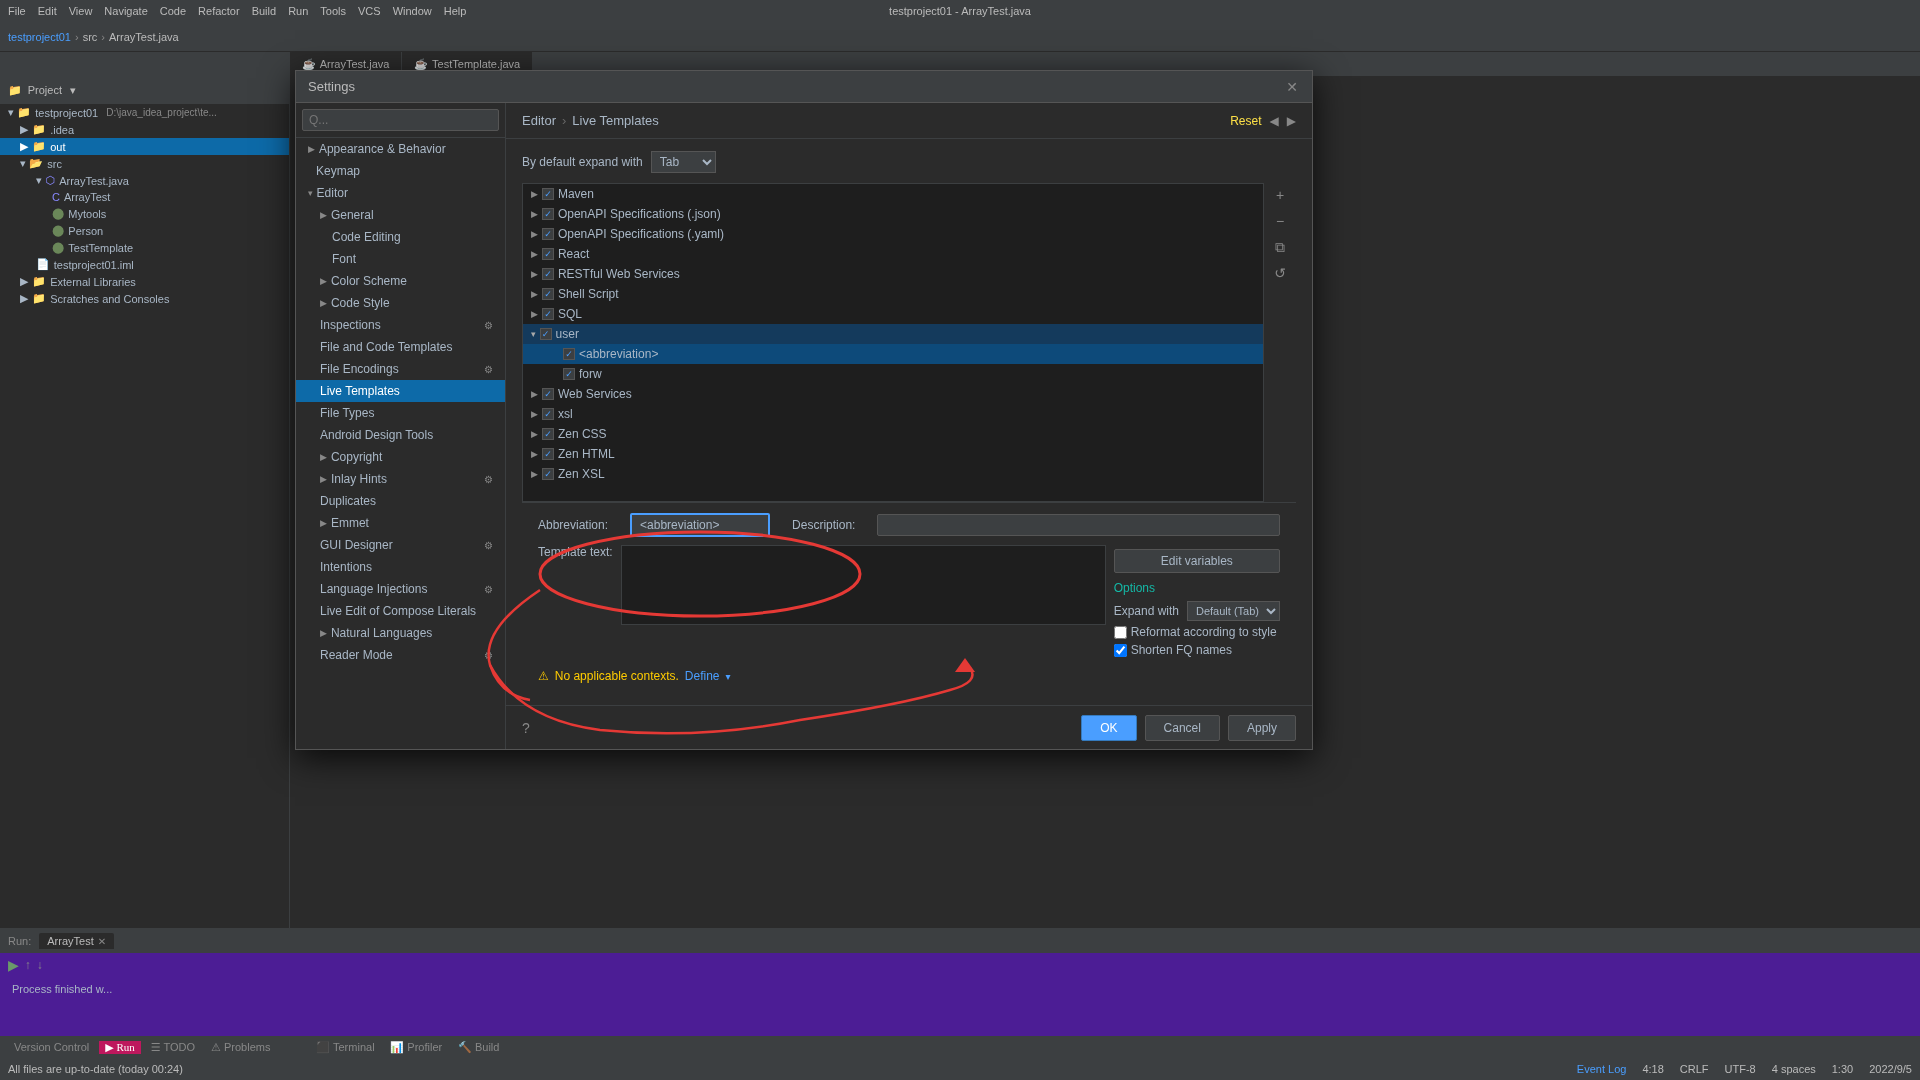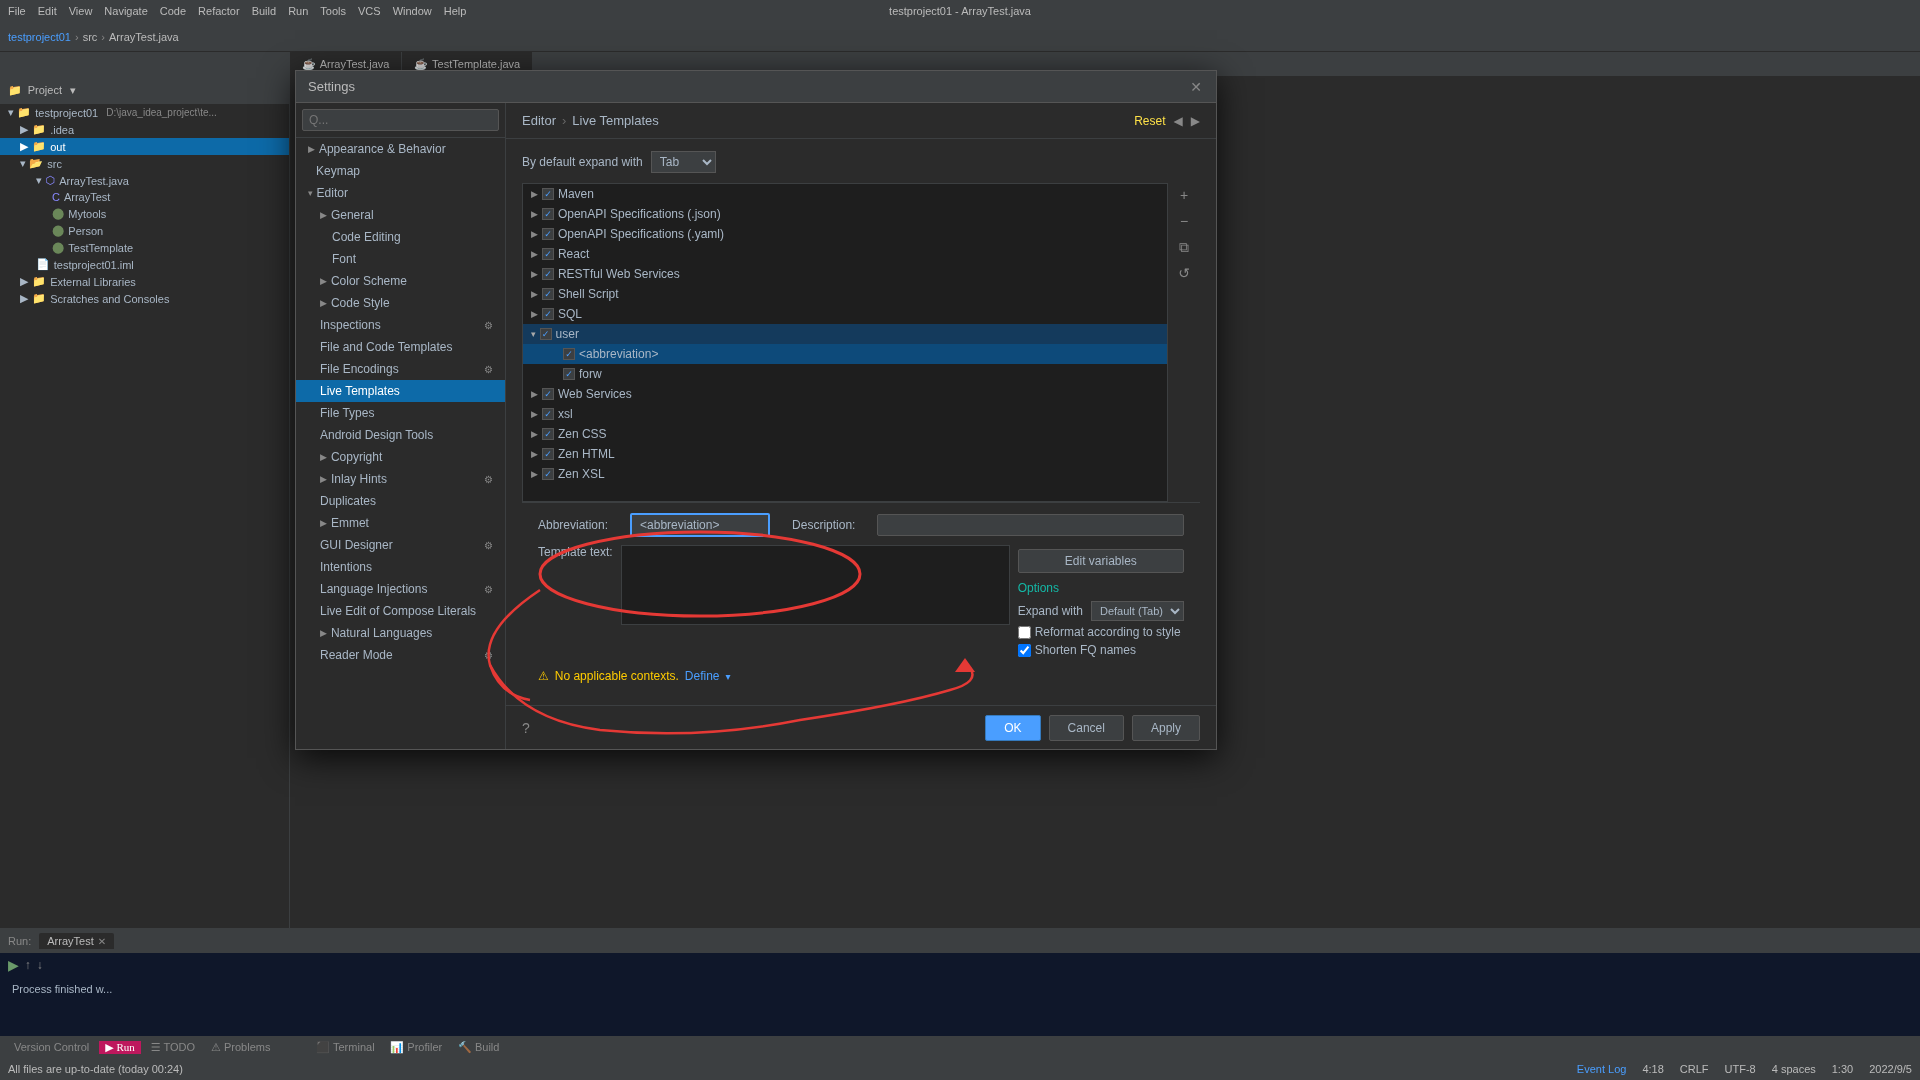--- a/index.html
+++ b/index.html
@@ -156,21 +156,21 @@
       z-index: 100;
       display: flex;
       align-items: flex-start;
       justify-content: center;
     }
 
     .settings-dialog {
       position: absolute;
       top: 70px;
       left: 295px;
-      width: 922px;
+      width: 1018px;
       height: 680px;
       background: #2b2b2b;
       border: 1px solid #555;
       box-shadow: 0 8px 32px rgba(0,0,0,0.8);
       display: flex;
       flex-direction: column;
     }
 
     .dialog-titlebar {
       height: 32px;
@@ -517,21 +517,21 @@
     .settings-sidebar::-webkit-scrollbar { width: 6px; }
     .settings-sidebar::-webkit-scrollbar-track { background: #2b2b2b; }
     .settings-sidebar::-webkit-scrollbar-thumb { background: #555; }
 
     .bottom-run-area {
       position: absolute;
       bottom: 22px;
       left: 0;
       right: 0;
       height: 130px;
-      background: #0f172a;
+      background: #4c1d95;
       border-top: 1px solid #3c3f41;
     }
     .run-header {
       height: 24px;
       background: #3c3f41;
       display: flex;
       align-items: center;
       padding: 0 8px;
       gap: 8px;
       font-size: 11px;

